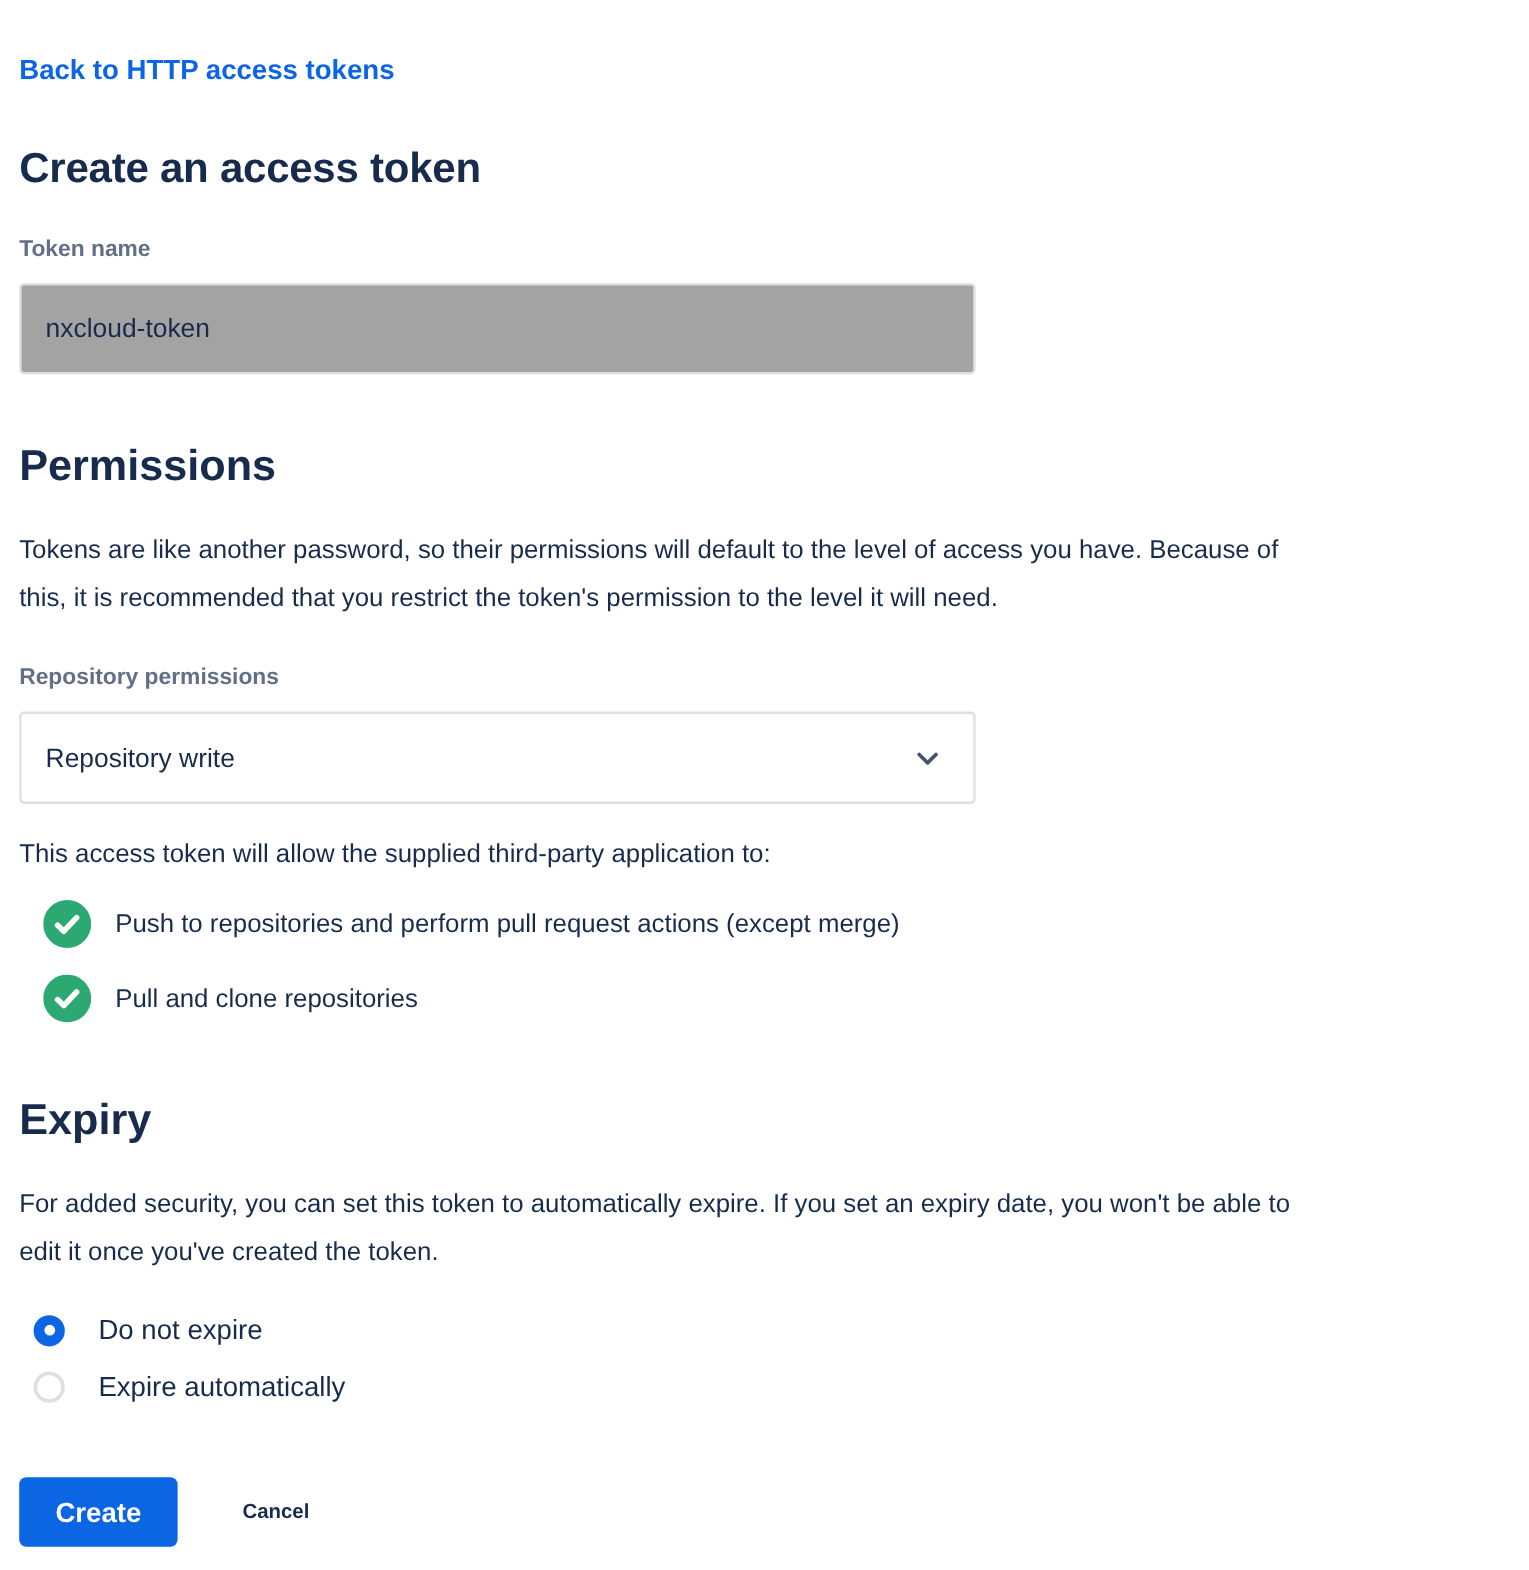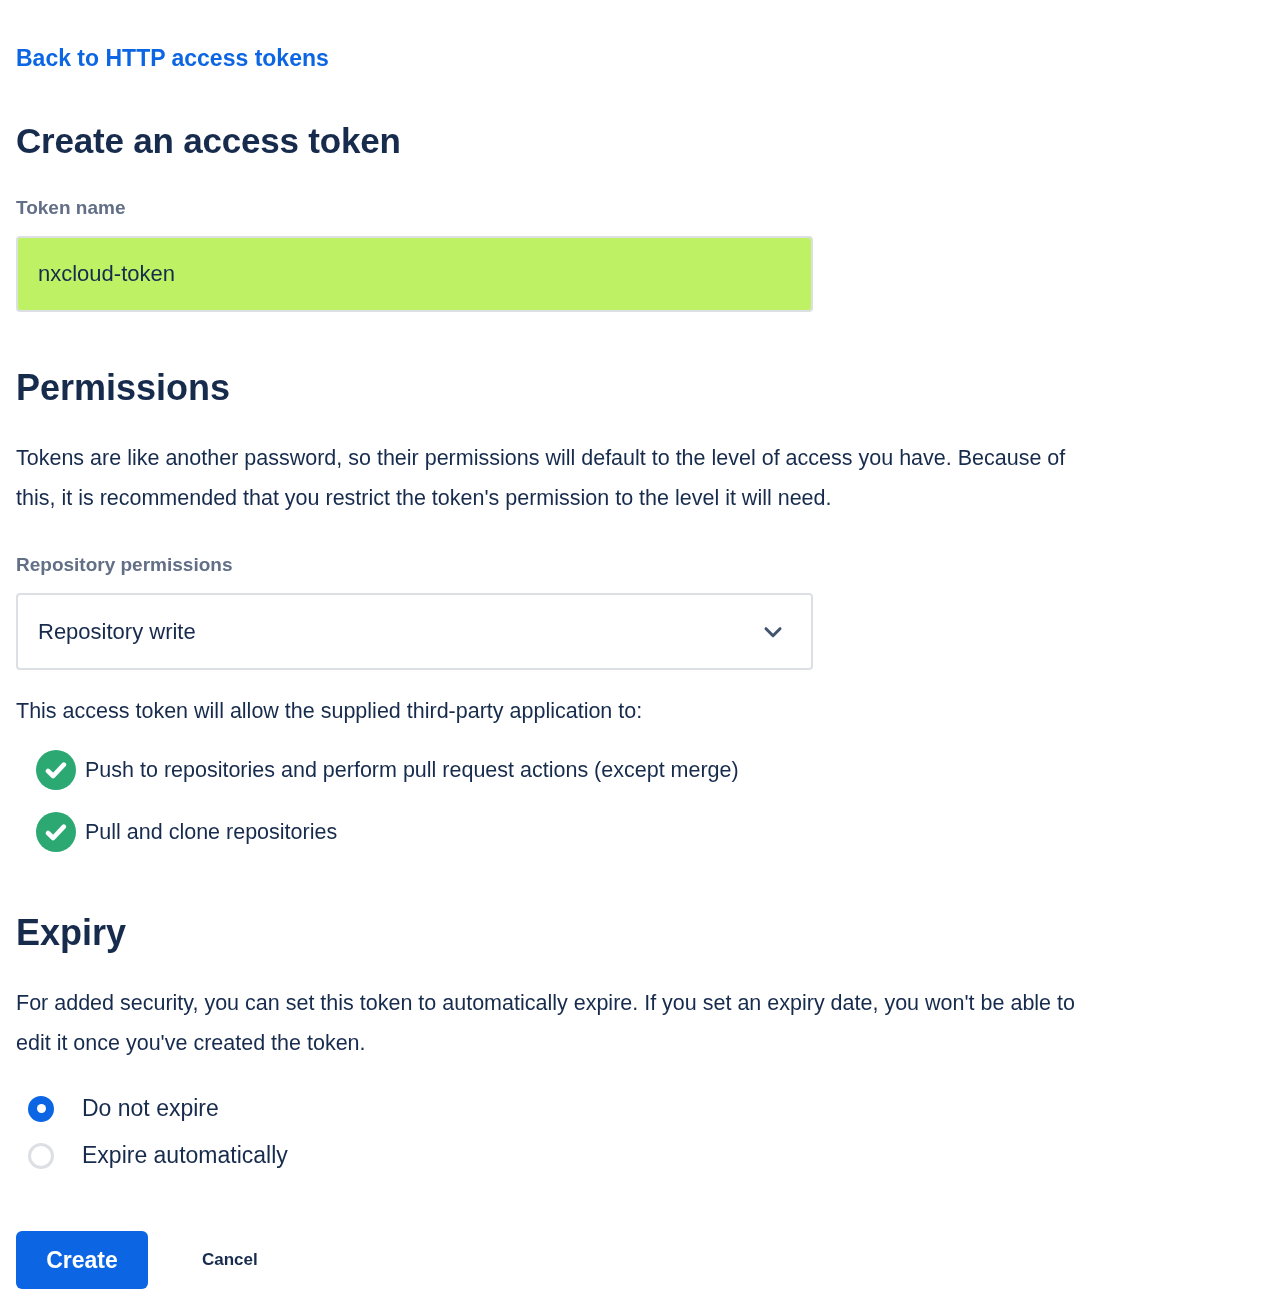--- a/index.html
+++ b/index.html
@@ -48,21 +48,21 @@
     margin-top: 17px;
     width: 797px;
     height: 76px;
     border: 2px solid var(--border-gray);
     border-radius: 4px;
     padding: 0 20px;
     font-family: inherit;
     font-size: 22px;
     color: var(--text-dark);
     outline: none;
-    background: #bef264;
+    background: #a3a3a3;
   }
   h2.section-heading {
     font-size: 36px;
     font-weight: 600;
     color: var(--text-dark);
   }
   .heading-permissions { margin-top: 55px; }
   .heading-expiry { margin-top: 60px; }
   p.section-desc {
     margin-top: 29px;
@@ -108,21 +108,21 @@
     align-items: center;
     margin-left: 20px;
     margin-bottom: 22px;
   }
   .check-circle-icon {
     width: 40px;
     height: 40px;
     flex: 0 0 auto;
   }
   .capability-text {
-    margin-left: 9px;
+    margin-left: 20px;
     font-size: 21.5px;
     color: var(--text-dark);
   }
   .radio-group { margin-top: 32px; }
   .radio-row {
     display: flex;
     align-items: center;
     margin-left: 12px;
     margin-bottom: 20px;
     cursor: pointer;

